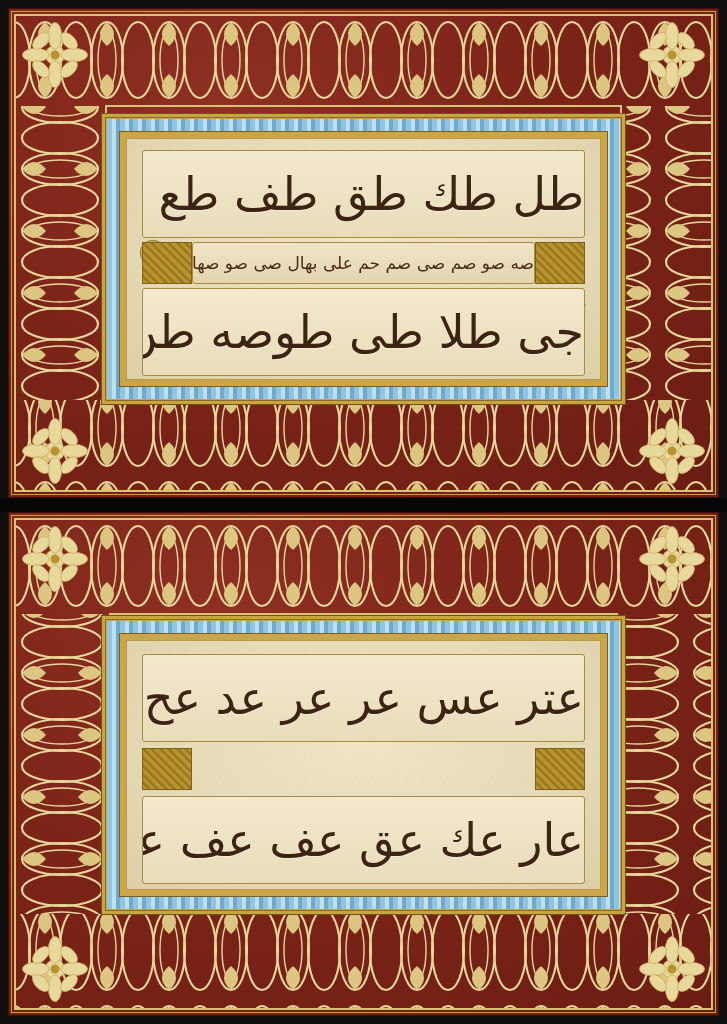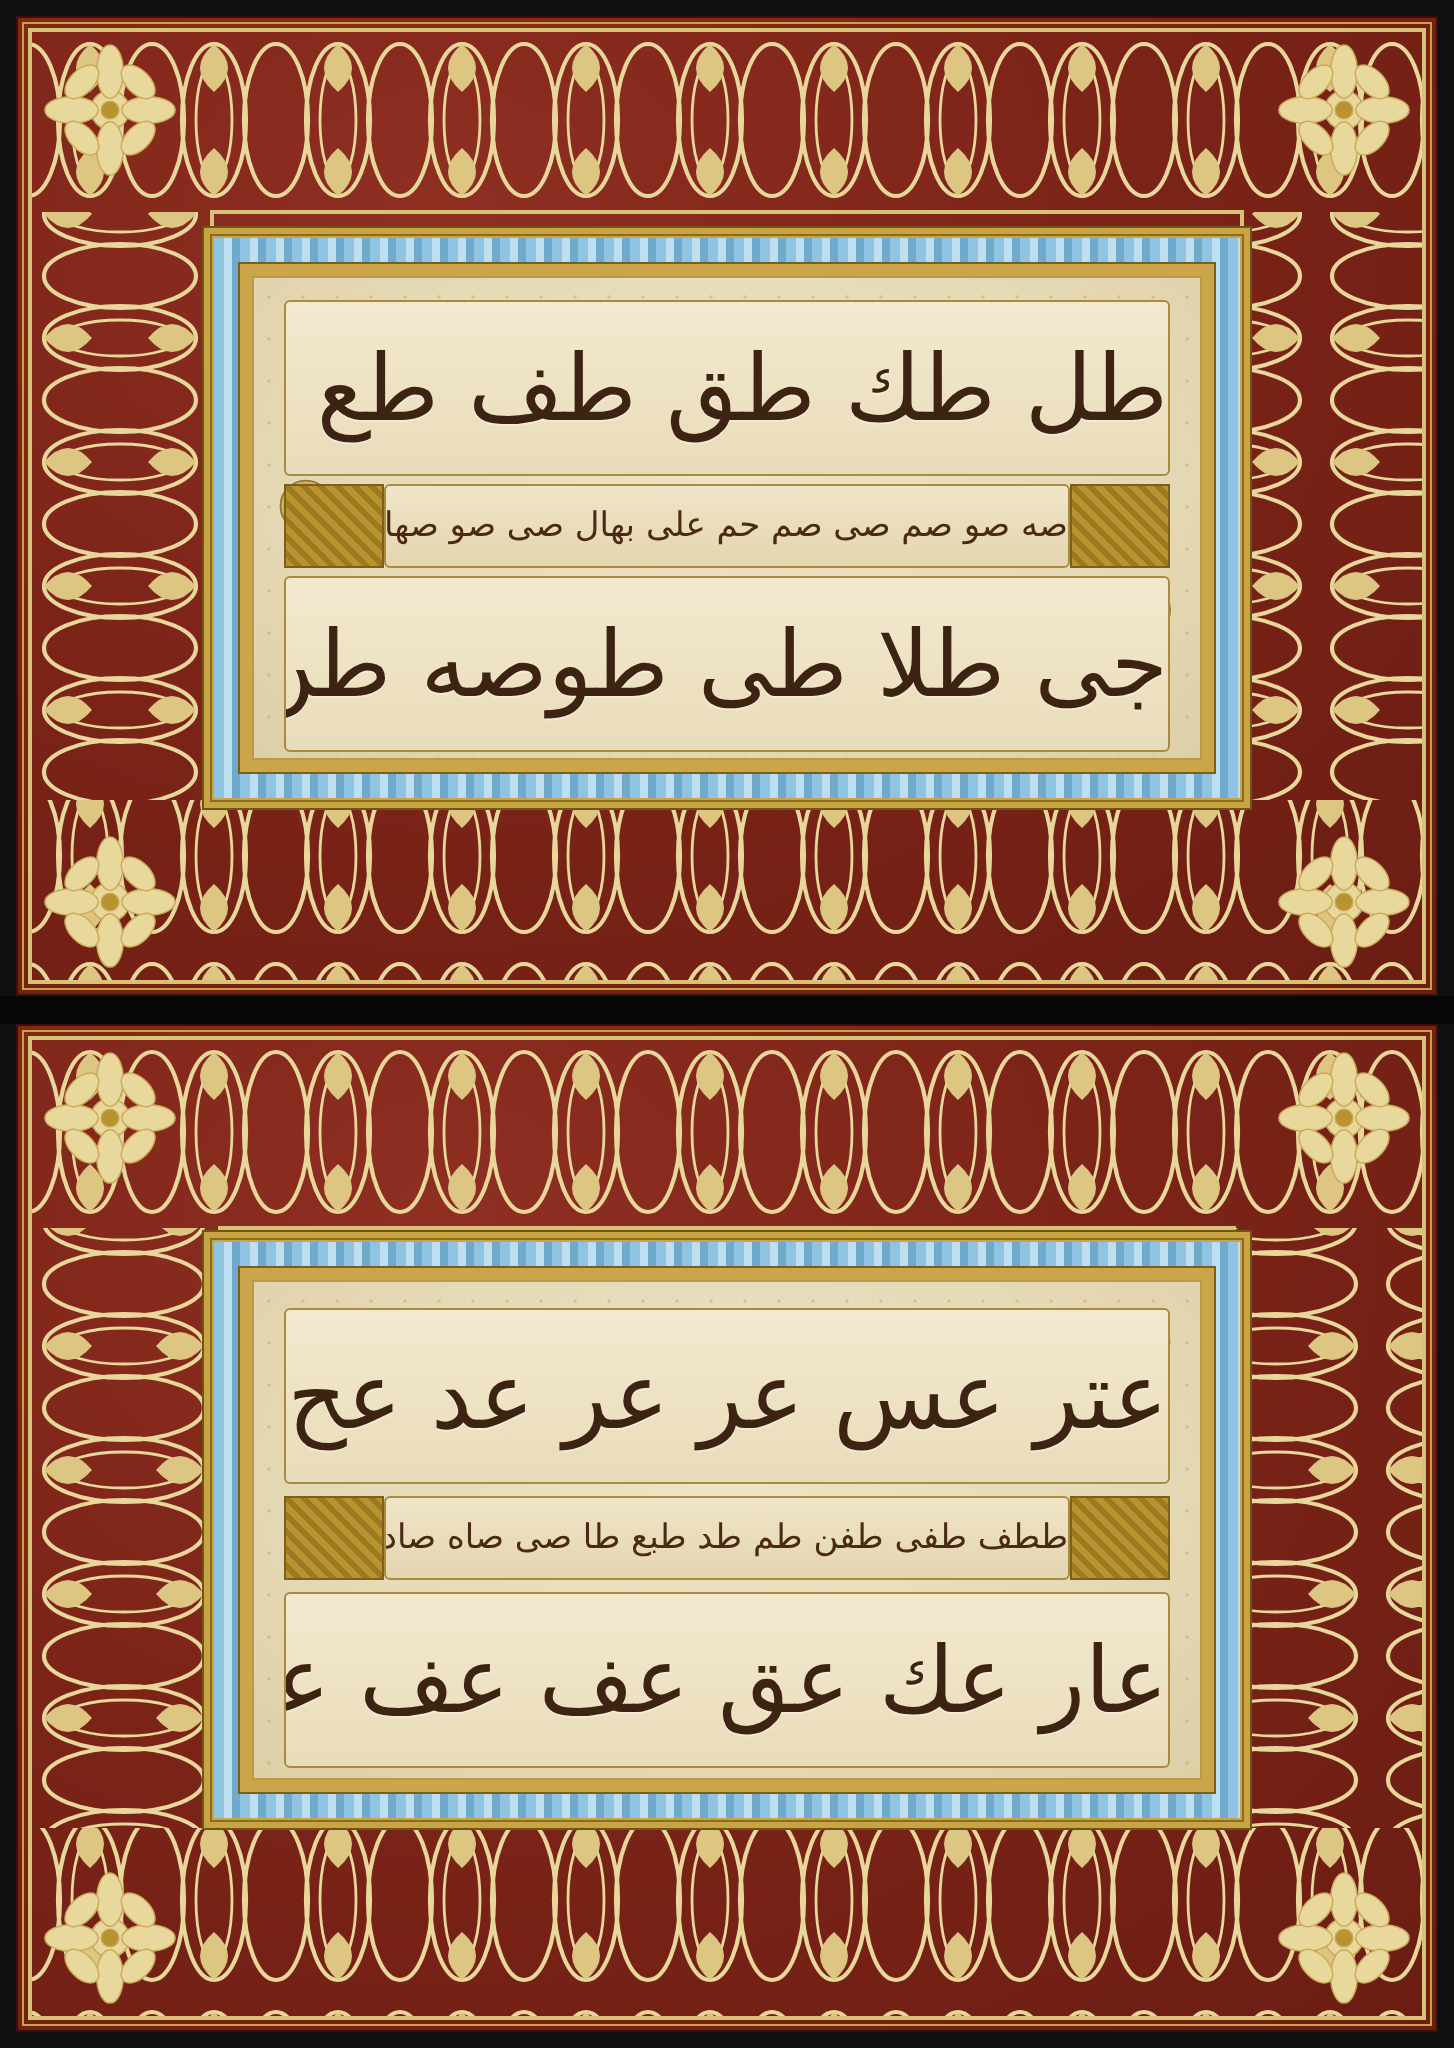--- a/index.html
+++ b/index.html
@@ -421,23 +421,20 @@
           <circle cx="20" cy="20" r="5" fill="#6b3d1b"></circle>
         </svg>
 
         <div class="cart large l1">
           <div class="calig big">عتر عس عر عر عد عح عب عا</div>
         </div>
 
         <div class="gilt-block lft"></div>
         <div class="gilt-block rgt"></div>
 
-        <div class="cart mid">
-          <div class="calig small">ططف طفى طفن طم طد طبع طا صى صاه صاد</div>
-        </div>
 
         <div class="cart large l2">
           <div class="calig big">عار عك عق عف عف عع عط عص</div>
         </div>
       </div>
     </div>
   </div>
 
 </div>
 

